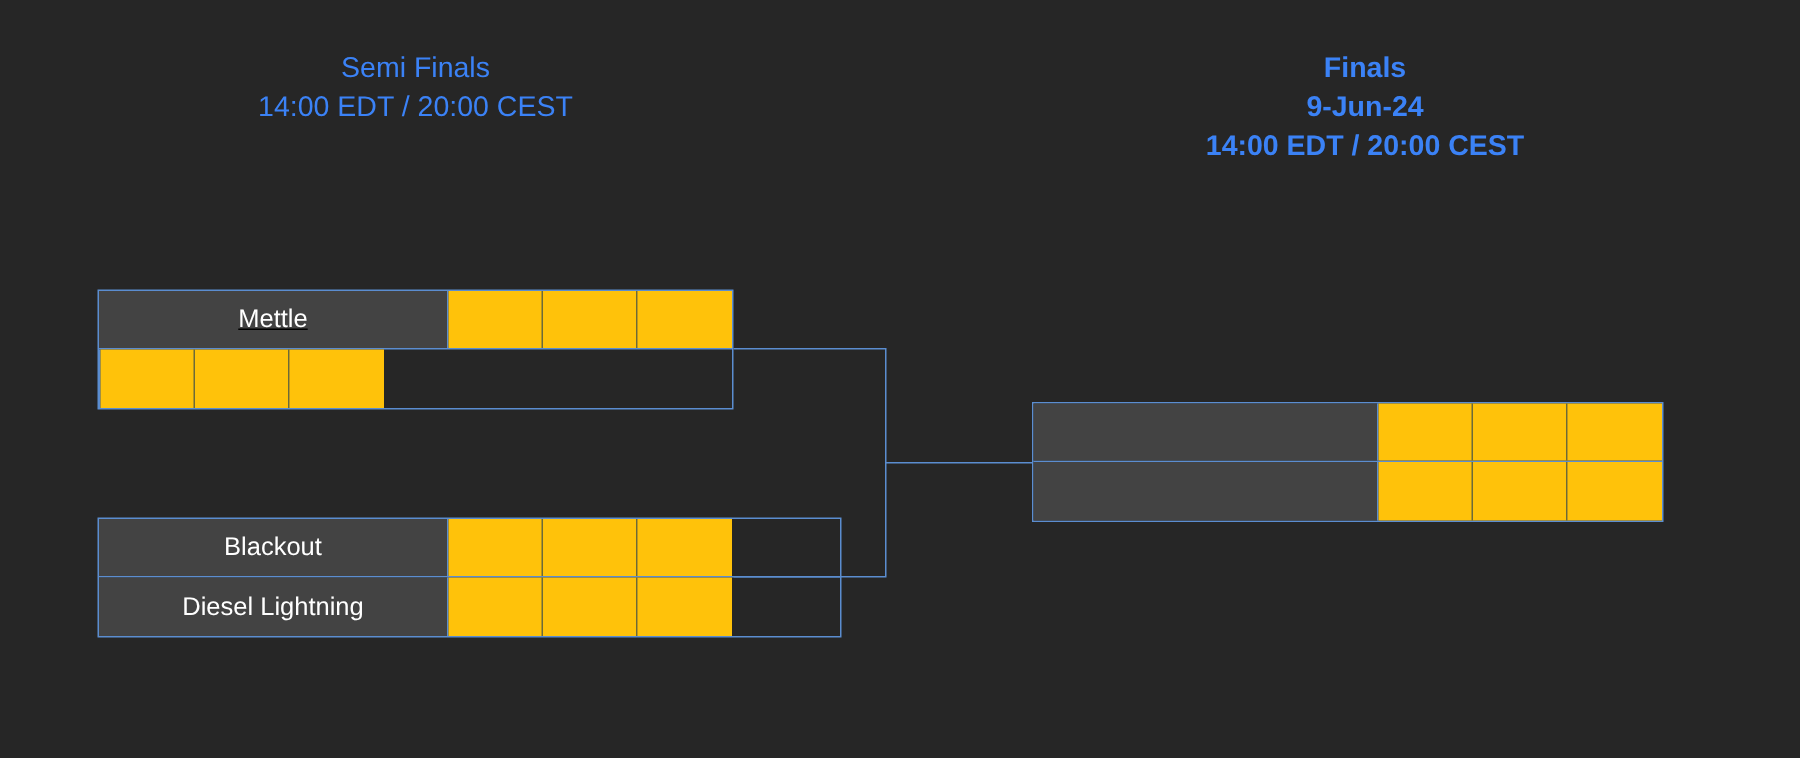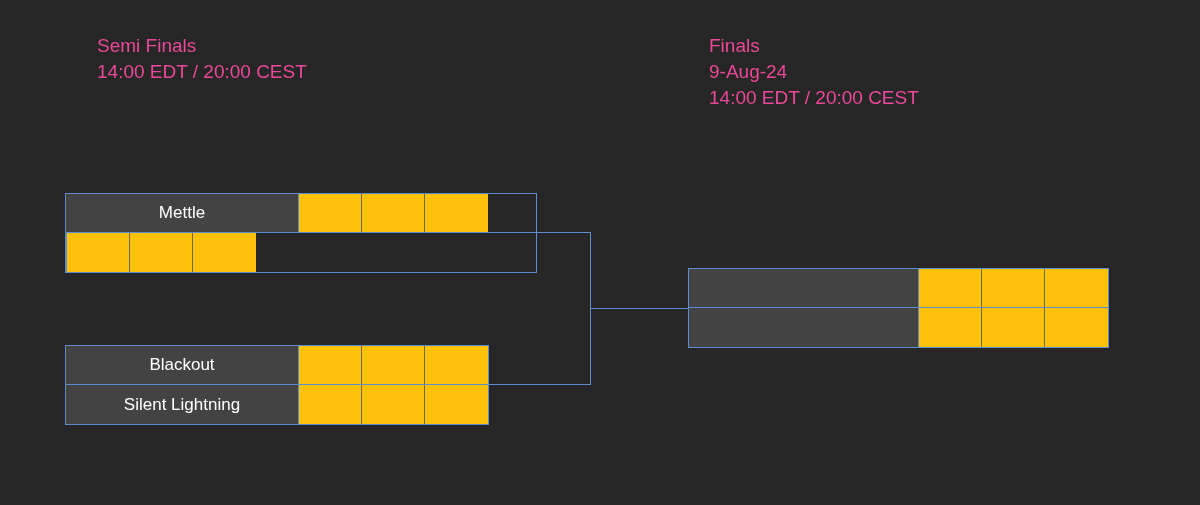--- a/index.html
+++ b/index.html
@@ -15,37 +15,39 @@
   }
   #bracket-root {
     position: relative;
     width: 1200px;
     height: 505px;
   }
 
   
   .round-header {
     position: absolute;
-    color: #ec4899;
+    text-align: center;
+    color: #3b82f6;
     font-size: 19px;
     line-height: 26px;
     white-space: nowrap;
   }
   .round-header .hdr-line {
     display: block;
   }
   #round-header-semis {
     left: 97px;
     top: 33px;
     width: 360px;
   }
   #round-header-finals {
-    left: 709px;
+    left: 730px;
     top: 33px;
     width: 360px;
+    font-weight: bold;
   }
 
   
   .match {
     position: absolute;
     border: 1px solid #5b8dd0;
     box-sizing: border-box;
     background: #262626;
   }
   .match-row {
@@ -80,22 +82,22 @@
     justify-content: center;
     color: #2b2b2b;
     font-size: 16px;
     border-right: 1px solid #6b6a3a;
   }
   .score-cell:last-child {
     border-right: none;
   }
 
   
-  #match-semi-top    { left: 65px; top: 193px; width: 472px; height: 80px; }
-  #match-semi-bottom { left: 65px; top: 345px; width: 424px; height: 80px; }
+  #match-semi-top    { left: 65px; top: 193px; width: 424px; height: 80px; text-decoration: underline; }
+  #match-semi-bottom { left: 65px; top: 345px; width: 496px; height: 80px; }
   #match-semi-top .team-name,
   #match-semi-bottom .team-name { width: 232px; }
   #match-semi-top .score-cell,
   #match-semi-bottom .score-cell { width: 63px; }
   #match-semi-top .score-cells,
   #match-semi-bottom .score-cells { width: 190px; }
 
   
   #match-final { left: 688px; top: 268px; width: 421px; height: 80px; }
   #match-final .team-name { width: 229px; }
@@ -120,21 +122,21 @@
 
 <div id="bracket-root">
 
   <div class="round-header" id="round-header-semis">
     <span class="hdr-line">Semi Finals</span>
     <span class="hdr-line">14:00 EDT / 20:00 CEST</span>
   </div>
 
   <div class="round-header" id="round-header-finals">
     <span class="hdr-line">Finals</span>
-    <span class="hdr-line">9-Aug-24</span>
+    <span class="hdr-line">9-Jun-24</span>
     <span class="hdr-line">14:00 EDT / 20:00 CEST</span>
   </div>
 
   <div class="match" id="match-semi-top">
     <div class="match-row row-top">
       <div class="team-name">Mettle</div>
       <div class="score-cells">
         <div class="score-cell"></div>
         <div class="score-cell"></div>
         <div class="score-cell"></div>
@@ -152,21 +154,21 @@
   <div class="match" id="match-semi-bottom">
     <div class="match-row row-top">
       <div class="team-name">Blackout</div>
       <div class="score-cells">
         <div class="score-cell"></div>
         <div class="score-cell"></div>
         <div class="score-cell"></div>
       </div>
     </div>
     <div class="match-row">
-      <div class="team-name">Silent Lightning</div>
+      <div class="team-name">Diesel Lightning</div>
       <div class="score-cells">
         <div class="score-cell"></div>
         <div class="score-cell"></div>
         <div class="score-cell"></div>
       </div>
     </div>
   </div>
 
   <div class="connector horiz" id="connector-semi-top-out"></div>
   <div class="connector horiz" id="connector-semi-bottom-out"></div>

